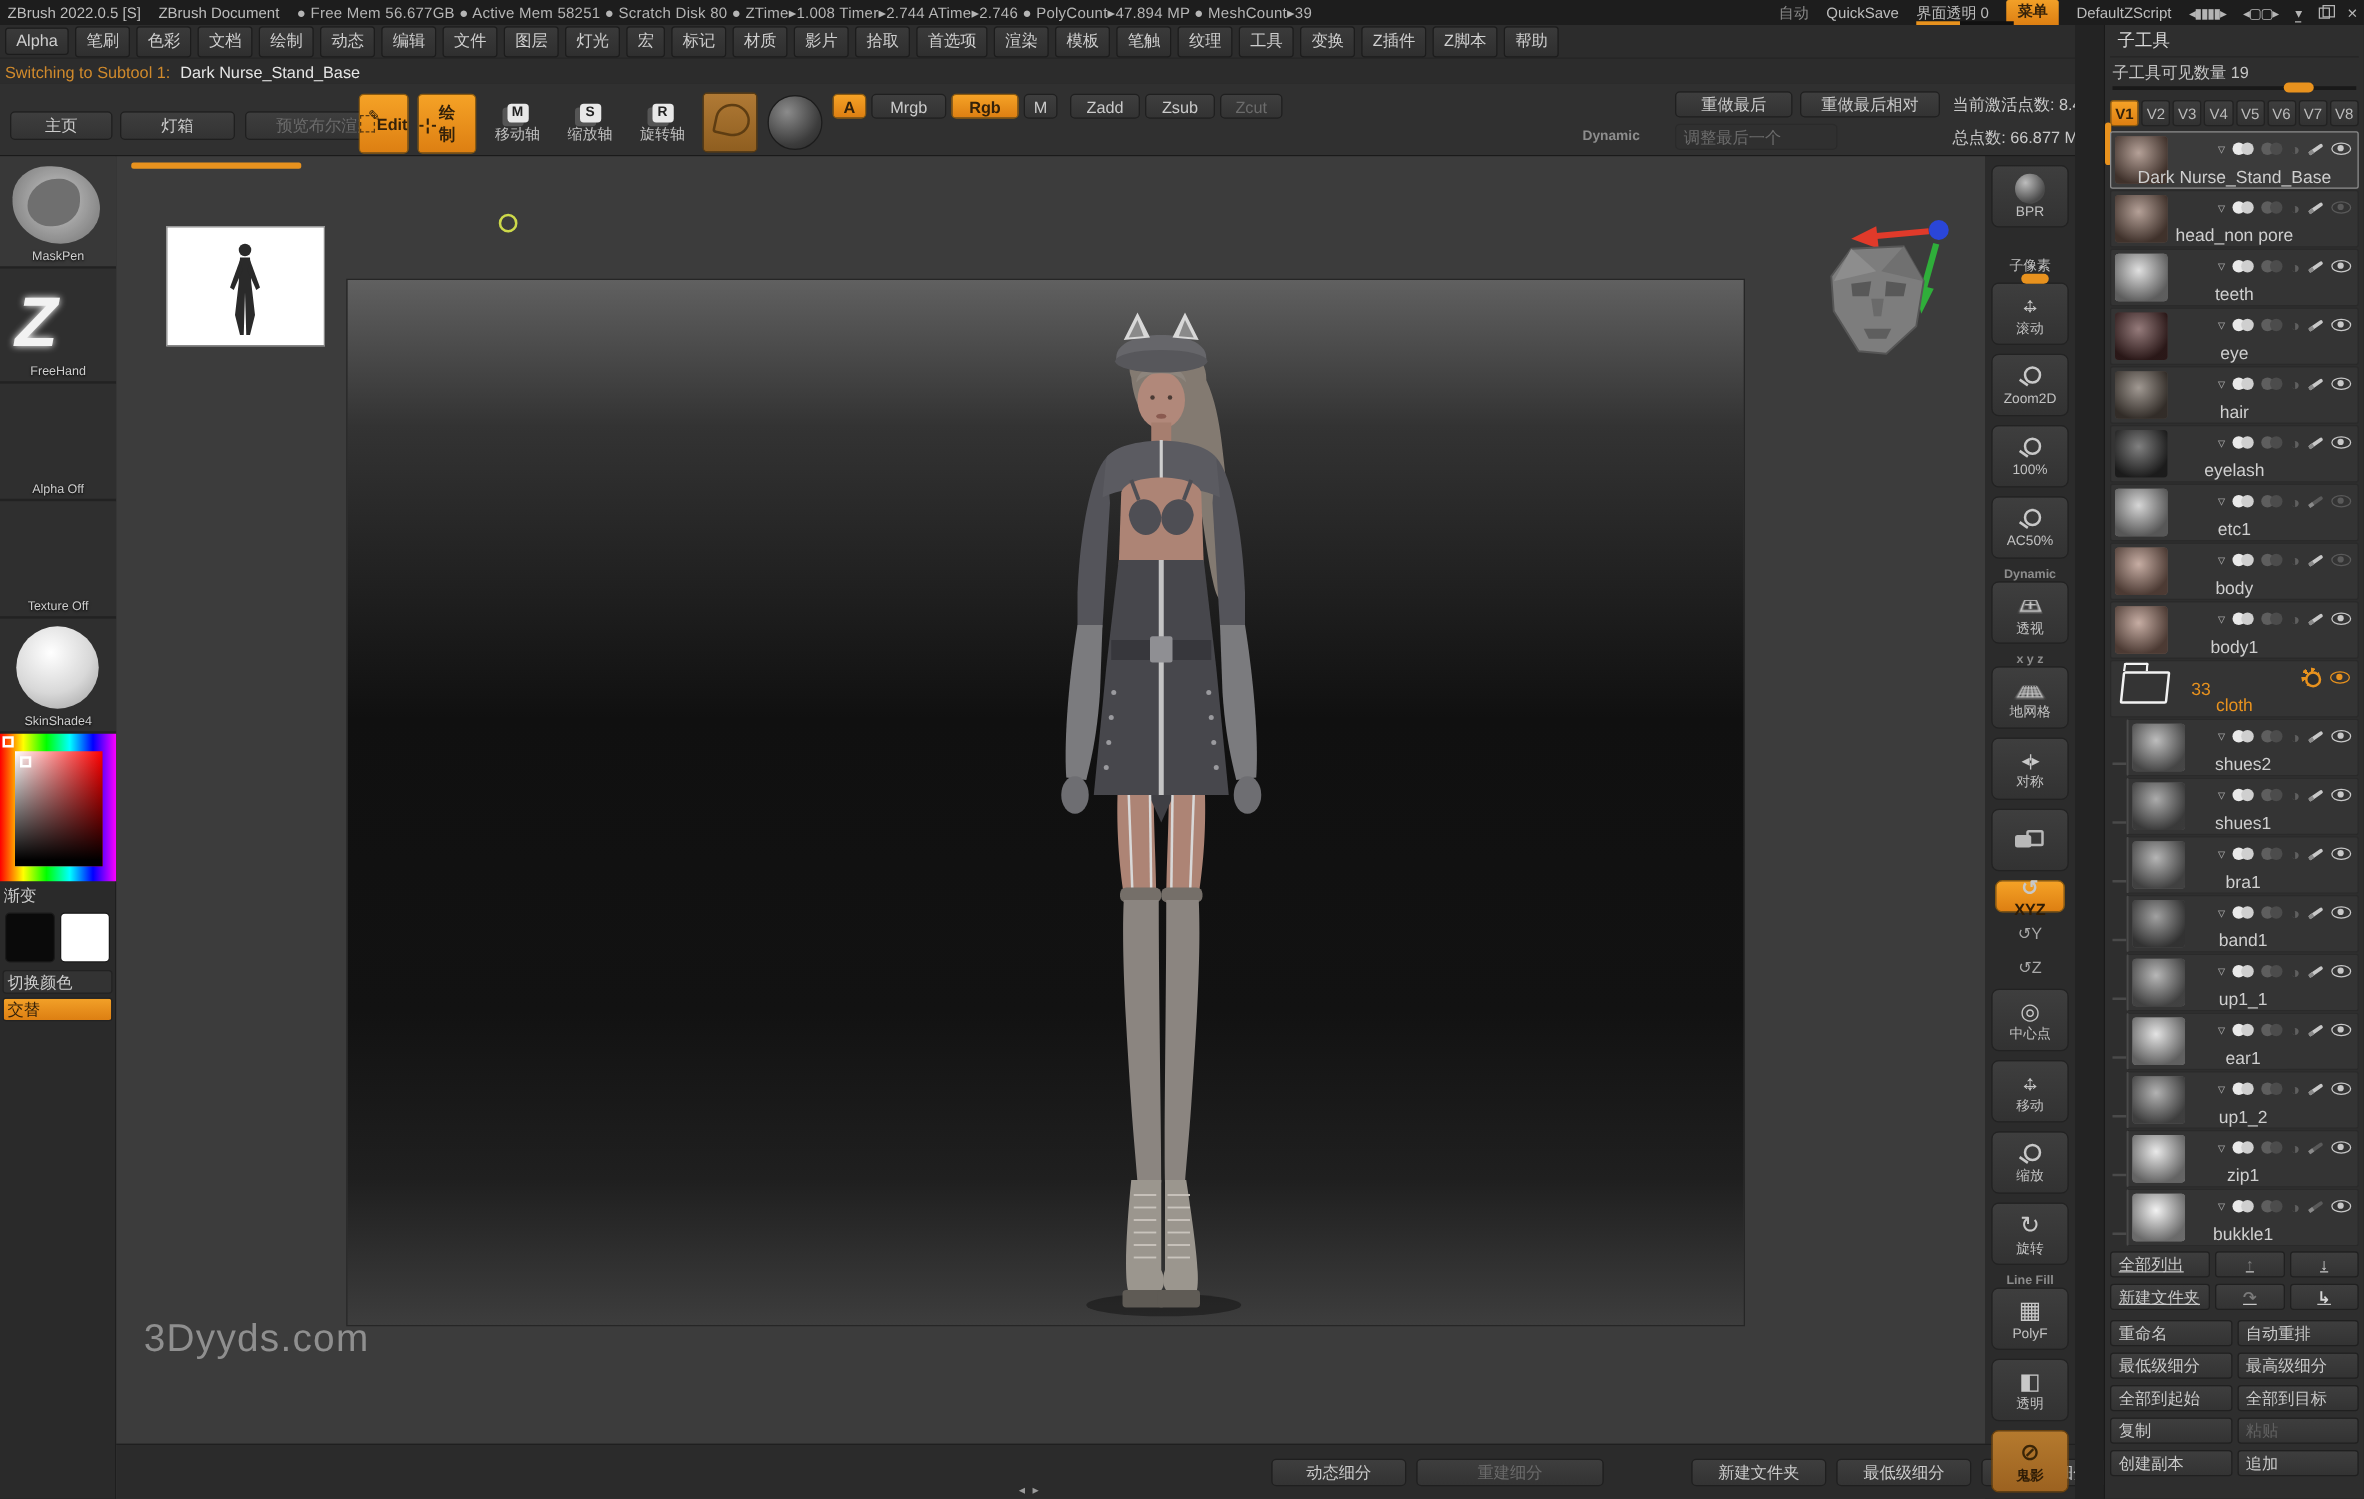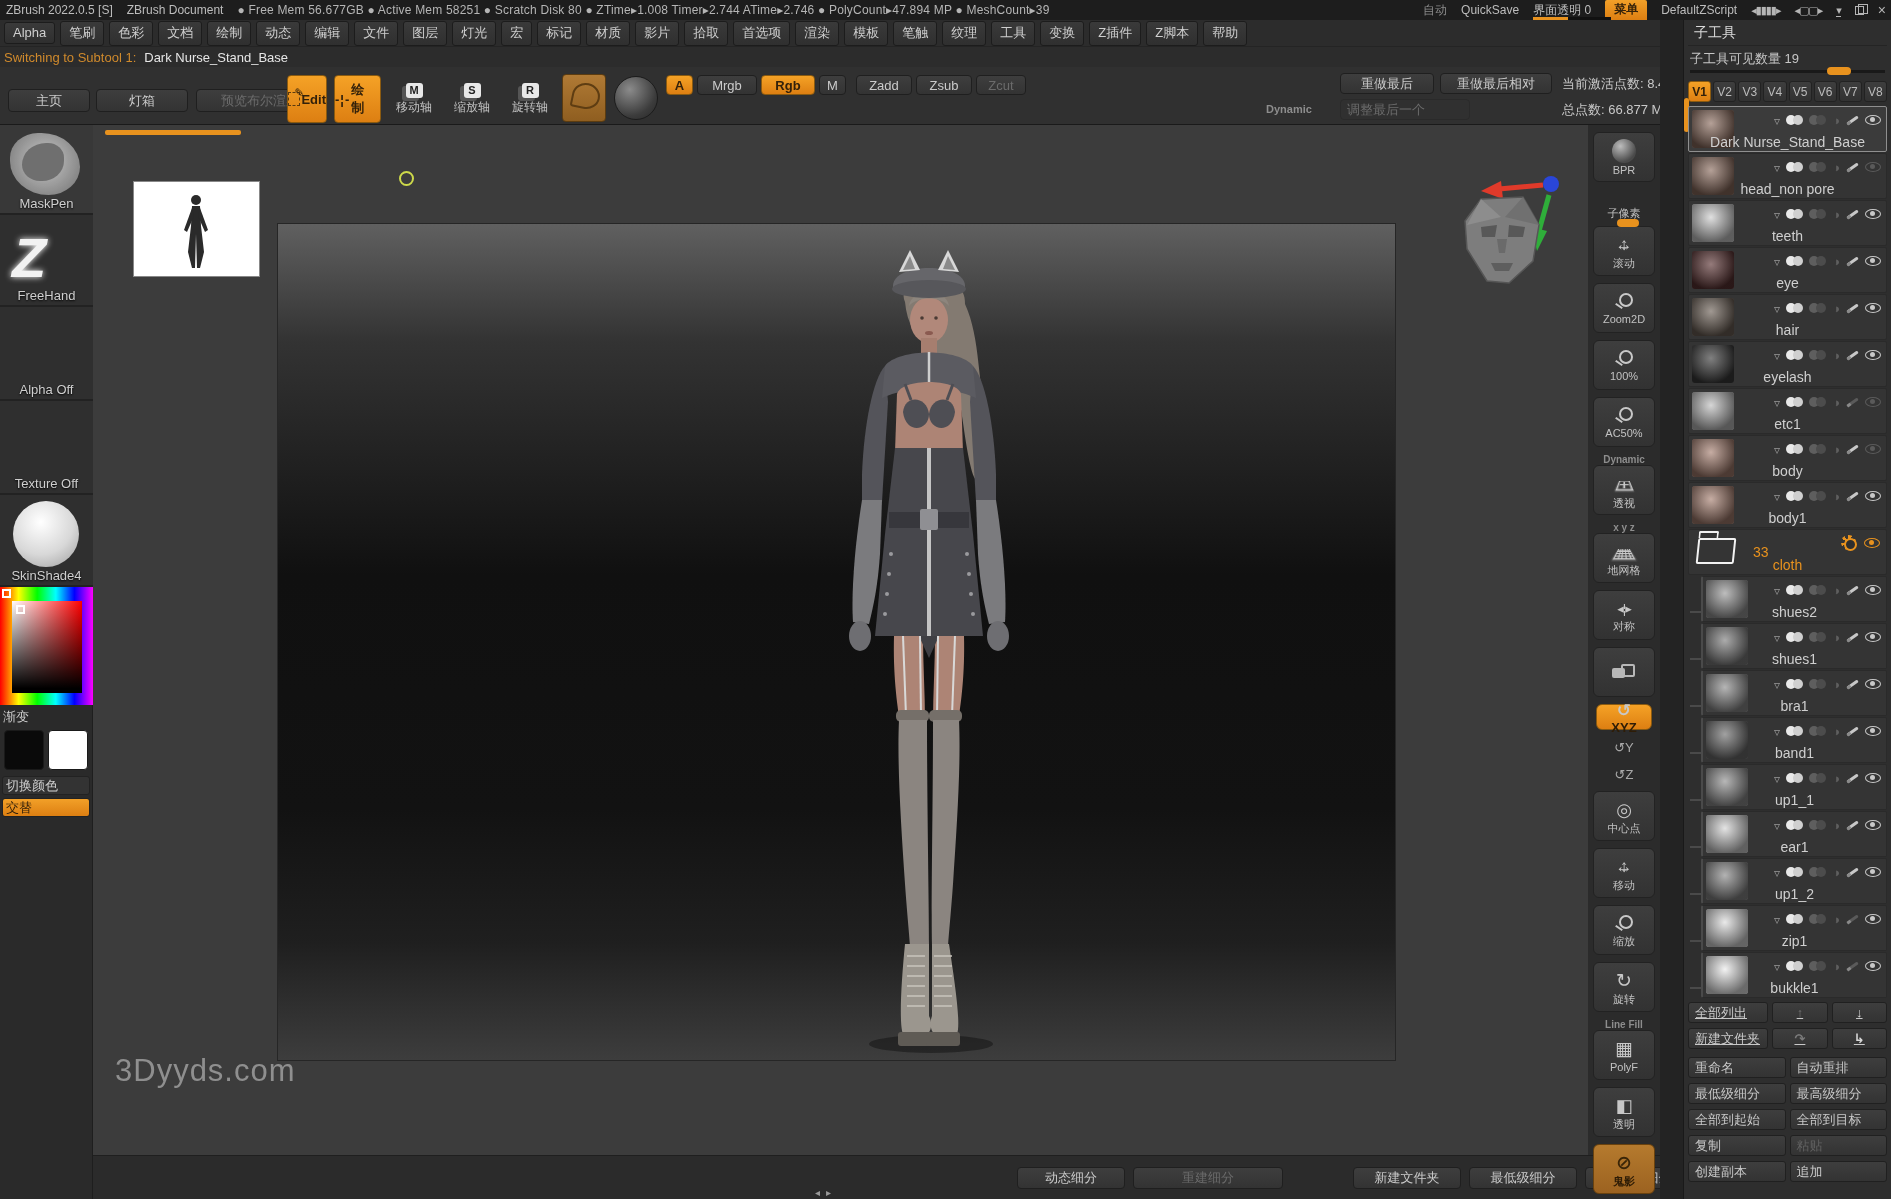--- a/index.html
+++ b/index.html
@@ -66,21 +66,21 @@
   .edit-ic { width:22px; height:14px; border:1.5px dashed #5a3a10; position:relative; }
   .edit-ic::after { content:"✎"; position:absolute; right:-5px; top:-7px; font-size:12px; color:#33210a; }
   .draw-ic::before { content:"-¦-"; font-weight:bold; letter-spacing:1px; }
   .points { font-size:13px; color:#c9c9c9; white-space:nowrap; }
   .dyn-lbl { font-size:11px; font-weight:bold; color:#8d8d8d; }
 
   
   #lefttray { position:absolute; left:0; top:125px; width:93px; height:1074px; background:#2a2a2a;
     border-right:1px solid #1e1e1e; }
   .tray-cell { position:relative; width:93px; border-bottom:2px solid #222; background:#383838; }
-  .tray-lbl { position:absolute; bottom:2px; width:100%; text-align:center; font-size:13px; color:#cfcfcf;
+  .tray-lbl { position:absolute; bottom:2px; width:100%; text-align:center; font-size:10px; color:#cfcfcf;
     text-shadow:0 1px 2px #000; }
   .cell-dark { background:#2f2f2f; }
   .maskpen-ic { position:absolute; left:10px; top:8px; width:70px; height:62px;
     background:radial-gradient(circle at 50% 45%, #d9d9d9, #8f8f8f 75%); border-radius:40% 55% 45% 55%; opacity:.9; }
   .maskpen-ic::before { content:""; position:absolute; left:12px; top:10px; width:42px; height:38px;
     background:#767676; border-radius:60% 40% 55% 45%; }
   .freehand-ic { position:absolute; left:12px; top:10px; width:64px; height:58px; color:#f2f2f2;
     font-size:56px; font-style:italic; font-weight:bold; text-shadow:0 0 6px #fff; }
   .matball { position:absolute; left:13px; top:6px; width:66px; height:66px; border-radius:50%;
     background:radial-gradient(circle at 42% 32%, #ffffff, #d8d8d8 55%, #9a9a9a); }

